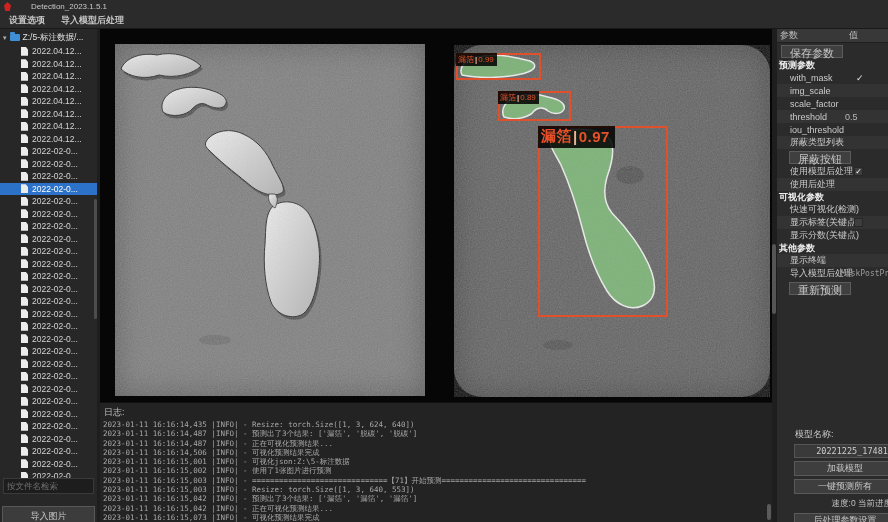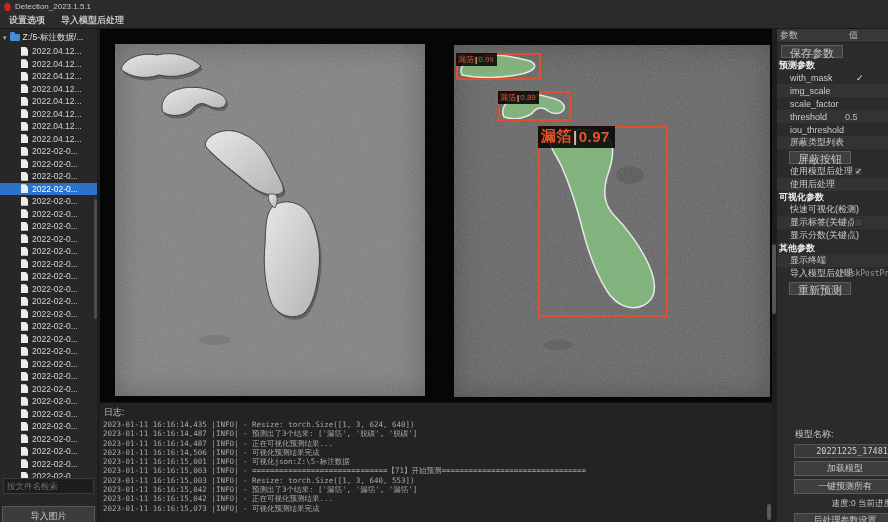--- a/index.html
+++ b/index.html
@@ -4,21 +4,21 @@
 <style>
   * { box-sizing: border-box; margin: 0; padding: 0; }
   html,body { width:888px; height:522px; overflow:hidden; }
   body {
     position:relative; background:#1e1e1e;
     font-family:"Liberation Sans", sans-serif; color:#cccccc;
     --box-color:#df512d; --mask-color:#7cc87a; --sel-color:#2c72c8;
   }
   
   .titlebar { position:absolute; left:0; top:0; width:888px; height:13px; background:#2b2b2b;
-    display:flex; align-items:center; padding-left:4px; font-size:8px; color:#c8c8c8; }
+    display:flex; align-items:center; padding-left:4px; font-size:8px; color:#c8c8c8;gap:16px; }
   .logo { width:7px; height:9px; background:#cf2323; margin-right:4px;
     clip-path:polygon(50% 0,100% 38%,82% 100%,18% 100%,0 38%); }
   .menubar { position:absolute; left:0; top:13px; width:888px; height:16px; background:#2b2b2b;
     border-bottom:1px solid #191919; display:flex; align-items:center; gap:16px; padding-left:9px; font-size:9px;font-weight:bold; }
   .menu-item { color:#c6c6c6; cursor:default; }
   
   .sidebar { position:absolute; left:0; top:29px; width:97px; bottom:0; background:#272727; }
   .tree-root { position:absolute; left:0; top:2px; right:0; height:13px; display:flex; align-items:center;
     padding-left:3px; font-size:8.5px; color:#e0e0e0; white-space:nowrap; overflow:hidden; }
   .arrow { font-size:7px; color:#b0b0b0; margin-right:2px; }
@@ -33,21 +33,21 @@
   .side-scroll { position:absolute; right:0; top:170px; width:3px; height:120px; background:#4d4d4d; border-radius:2px; }
   .search { position:absolute; left:3px; right:3px; bottom:28px; height:16px; background:#1d1d1d;
     border:1px solid #3a3a3a; color:#cccccc; font-size:8.5px; padding:0 3px; font-family:"Liberation Sans",sans-serif; }
   .search::placeholder { color:#6f6f6f; }
   .import-btn { position:absolute; left:2px; right:2px; bottom:-4px; height:20px; background:#3c3c3c;
     border:1px solid #585858; color:#c8c8c8; font-size:9px; font-family:"Liberation Sans",sans-serif; }
   
   .viewer { position:absolute; left:100px; top:29px; width:672px; height:373px; background:#060606; }
   .img-pane { position:absolute; box-shadow:inset 0 0 30px rgba(0,0,0,.35); }
   .pane1 { left:15px; top:15px; width:310px; height:352px; background:#7b7b7b; }
-  .pane2 { left:354px; top:16px; width:316px; height:352px; background:#5f5f5f; }
+  .pane2 { left:354px; top:16px; width:316px; height:352px; background:#5f5f5f;border-radius:28px; }
   .img-pane svg { position:absolute; left:0; top:0; }
   .det-box { position:absolute; border:2px solid var(--box-color); }
   .det1 { left:2px;  top:8px;  width:85px;  height:27px; }
   .det2 { left:44px; top:46px; width:73px;  height:30px; }
   .det3 { left:84px; top:81px; width:130px; height:191px; }
   .det-label { position:absolute; left:-2px; top:-2px; background:rgba(0,0,0,.85); color:#e8512a;
     display:inline-flex; align-items:center; gap:1px; padding:1px 3px 1px 2px; font-size:8px; white-space:nowrap; }
   .det-label .sep { color:#f0b096; font-weight:bold; }
   .det3 .det-label { font-size:15px; font-weight:bold; padding:1px 5px 2px 3px; letter-spacing:.5px; }
   .main-scrollbar { position:absolute; left:772px; top:29px; width:4px; bottom:0; }
@@ -336,20 +336,21 @@
 
 <div class="log">
   <div class="log-title">日志:</div>
   <div id="log-lines">
 
   <div class="log-line">2023-01-11 16:16:14,435 |INFO| - Resize: torch.Size([1, 3, 624, 640])</div>
       <div class="log-line">2023-01-11 16:16:14,487 |INFO| - 预测出了3个结果: ['漏箔', '脱碳', '脱碳']</div>
       <div class="log-line">2023-01-11 16:16:14,487 |INFO| - 正在可视化预测结果...</div>
       <div class="log-line">2023-01-11 16:16:14,506 |INFO| - 可视化预测结果完成</div>
       <div class="log-line">2023-01-11 16:16:15,001 |INFO| - 可视化json:Z:\5-标注数据</div>
+      <div class="log-line">2023-01-11 16:16:15,002 |INFO| - 使用了1张图片进行预测</div>
       <div class="log-line">2023-01-11 16:16:15,003 |INFO| - ==============================【71】开始预测================================</div>
       <div class="log-line">2023-01-11 16:16:15,003 |INFO| - Resize: torch.Size([1, 3, 640, 553])</div>
       <div class="log-line">2023-01-11 16:16:15,042 |INFO| - 预测出了3个结果: ['漏箔', '漏箔', '漏箔']</div>
       <div class="log-line">2023-01-11 16:16:15,042 |INFO| - 正在可视化预测结果...</div>
       <div class="log-line">2023-01-11 16:16:15,073 |INFO| - 可视化预测结果完成</div>
     </div>
   <div class="log-scroll"></div>
 </div>
 
 <div class="panel">

